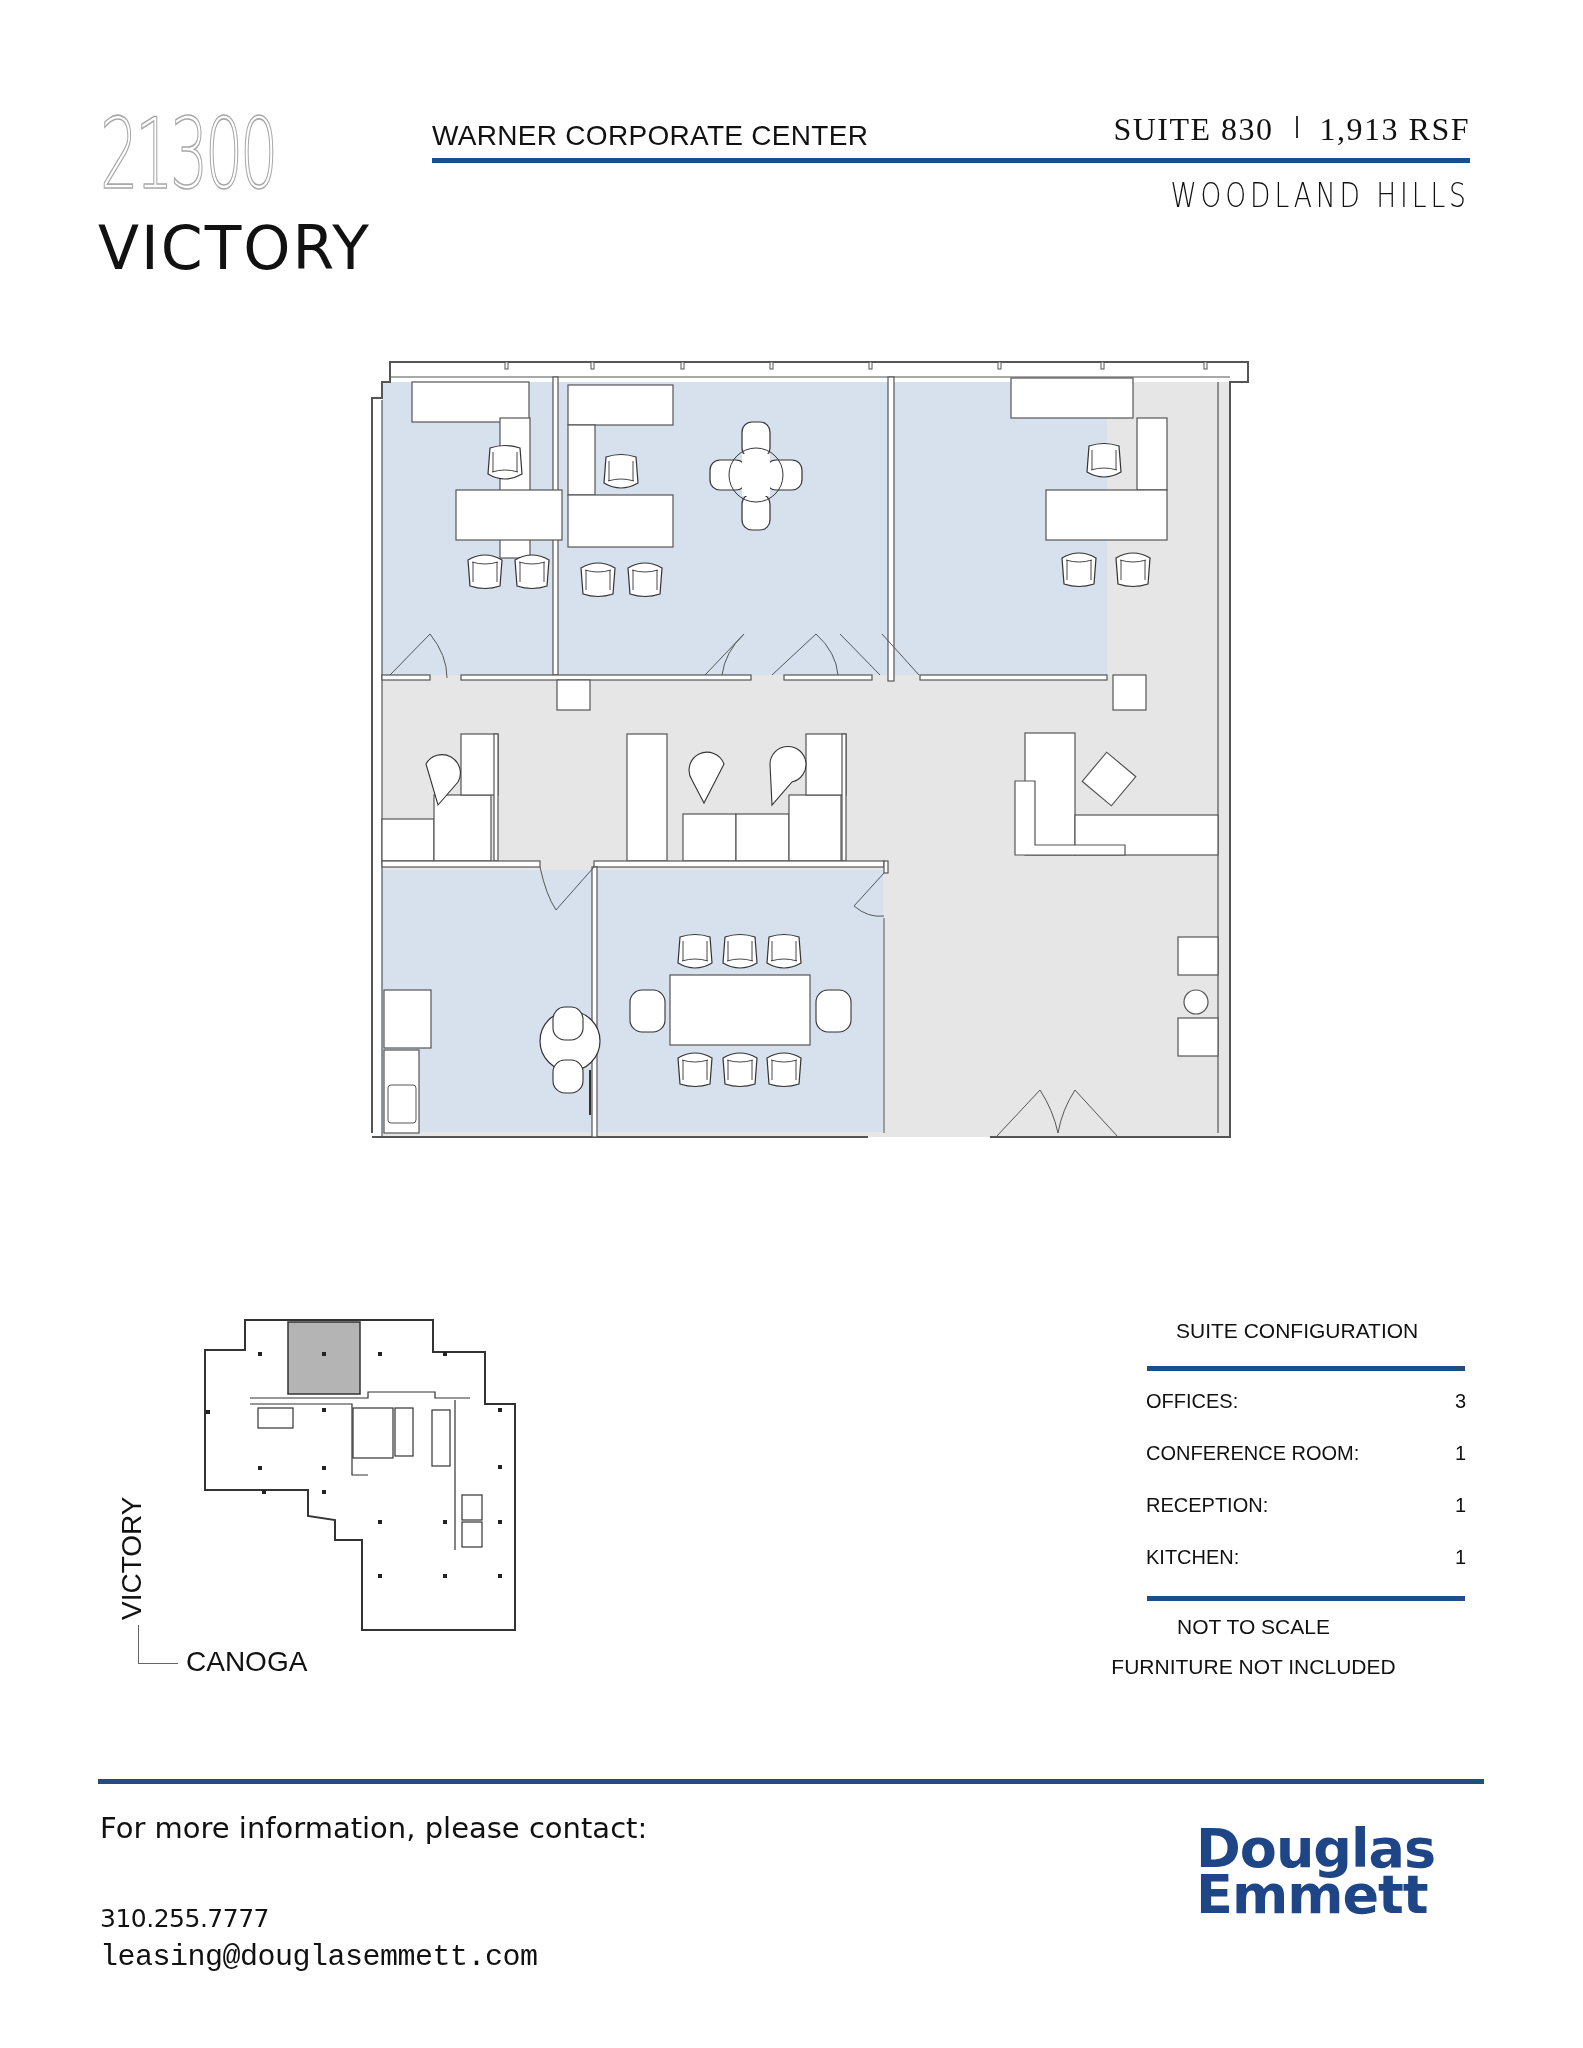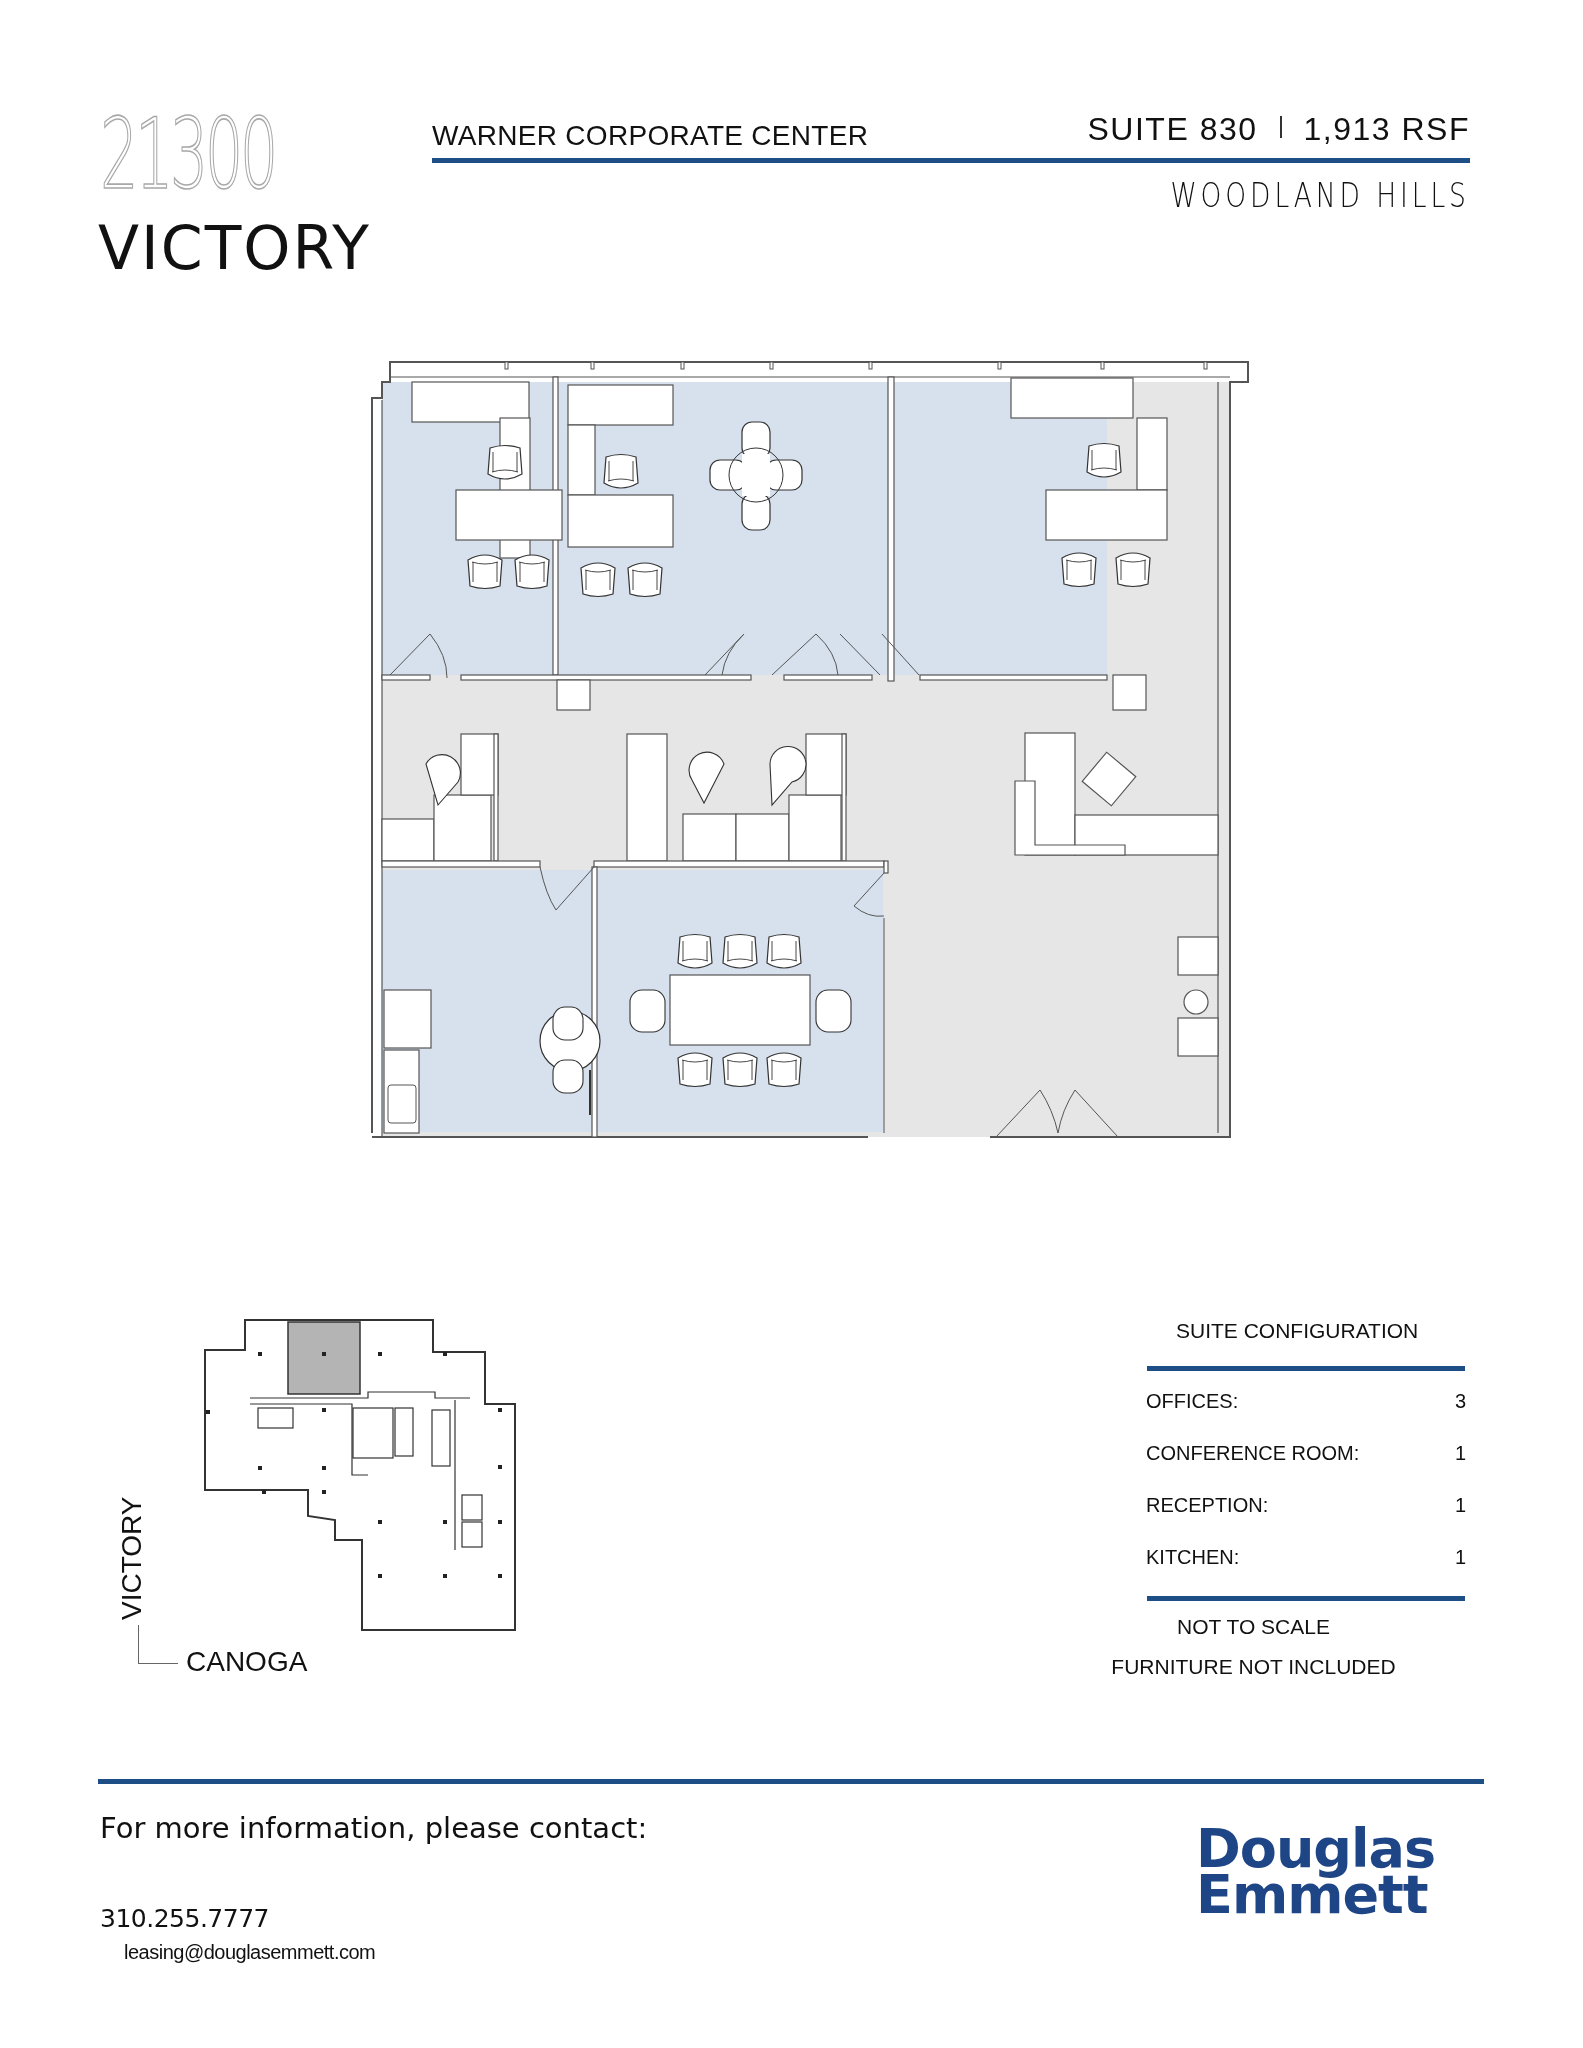--- a/index.html
+++ b/index.html
@@ -9,21 +9,21 @@
     .abs { position: absolute; }
 
     
     .bldg-number { left: 100px; top: 105px; font-family: "DejaVu Sans", sans-serif; font-weight: 200;
       font-size: 98px; color: #fff; -webkit-text-stroke: 1.6px #a8a8a8; letter-spacing: -6px;
       transform: scaleX(0.62); transform-origin: left top; line-height: 1; }
     .bldg-street { left: 98px; top: 218px; font-family: "DejaVu Sans", sans-serif; font-size: 60px;
       letter-spacing: 2px; color: #111; line-height: 1; font-weight: 400; }
     .complex-name { left: 432px; top: 122px; font-family: "Liberation Sans", sans-serif; font-size: 28px;
       letter-spacing: 0.3px; color: #111; line-height: 1; }
-    .suite-line { right: 113px; top: 113px; font-family: Liberation Sans, sans-serif; font-size: 32px;
+    .suite-line { right: 113px; top: 113px; font-family: Liberation Serif, serif; font-size: 32px;
       letter-spacing: 1.5px; color: #111; line-height: 1; white-space: nowrap; }
     .suite-line .sep { display: inline-block; width: 2px; height: 22px; background: #333; margin: 0 22px; vertical-align: 2px; }
     .header-rule { left: 432px; top: 158px; width: 1038px; height: 5px; background: #1d4f86; }
     .city { right: 113px; top: 178px; font-family: "DejaVu Sans", sans-serif; font-size: 34px;
       letter-spacing: 5px; color: #111; line-height: 1; transform: scaleX(0.78); transform-origin: right top;
       font-weight: 200; }
 
     
     .plan { left: 370px; top: 350px; width: 880px; height: 830px; }
 
@@ -38,21 +38,21 @@
     
     .config-title { left: 1176px; top: 1320px; font-size: 21px; color: #111; line-height: 1; }
     .config-rule { left: 1147px; height: 5px; width: 318px; background: #1d4f86; }
     .config-row { left: 1146px; width: 320px; font-size: 20px; line-height: 1; color: #111; display: flex; justify-content: space-between; }
     .config-note { left: 1086px; width: 335px; text-align: center; font-size: 21px; line-height: 1; color: #111; }
 
     
     .footer-rule { left: 98px; top: 1779px; width: 1386px; height: 5px; background: #1d4f86; }
     .contact-heading { left: 100px; top: 1814px; font-family: "DejaVu Sans", sans-serif; font-size: 29px; line-height: 1; color: #111; }
     .contact-phone { left: 100px; top: 1906px; font-family: "DejaVu Sans", sans-serif; font-size: 25px; line-height: 1; color: #111; letter-spacing: -0.5px; }
-    .contact-email { left: 100px; top: 1942px; font-family: Liberation Sans, sans-serif; font-size: 20px; line-height: 1; color: #111; letter-spacing: -0.5px; margin-left: 24px; }
+    .contact-email { left: 100px; top: 1942px; font-family: Liberation Mono, monospace; font-size: 30px; line-height: 1; color: #111; letter-spacing: -0.5px; }
     .logo { left: 1196px; top: 1826px; color: #1e4586; font-family: "DejaVu Sans", sans-serif; font-weight: 700;
       font-size: 54px; line-height: 46px; letter-spacing: -1px; }
     .logo span { display: block; }
   </style>
 </head>
 <body>
 
 <div class="abs bldg-number">21300</div>
 <div class="abs bldg-street">VICTORY</div>
 <div class="abs complex-name">WARNER CORPORATE CENTER</div>

